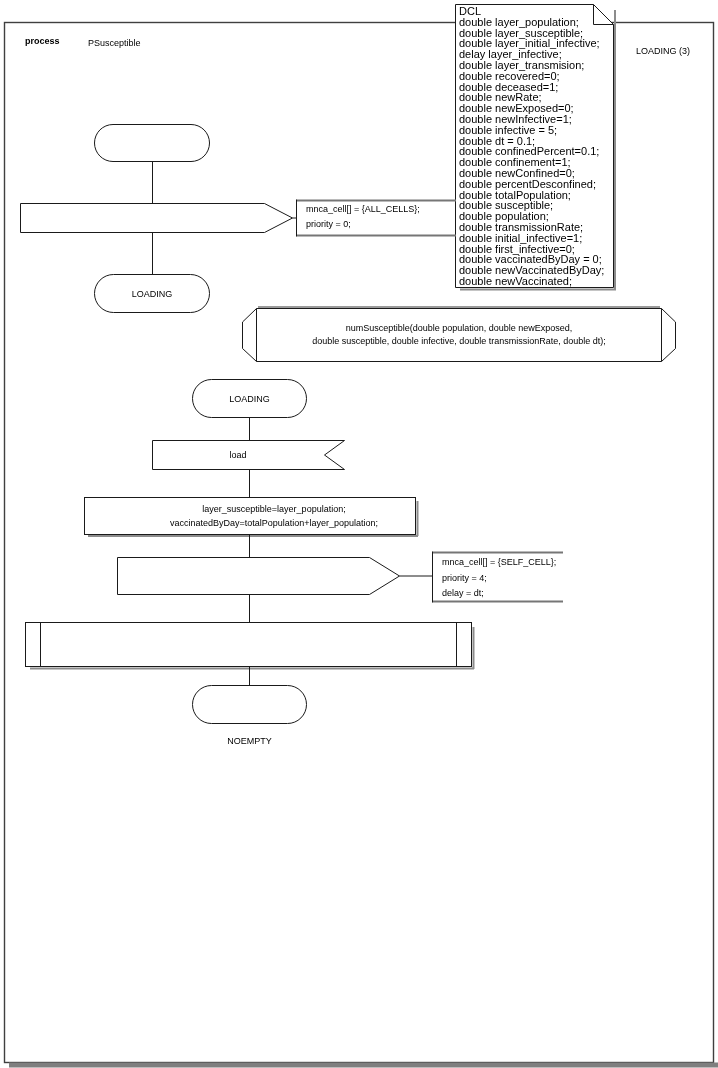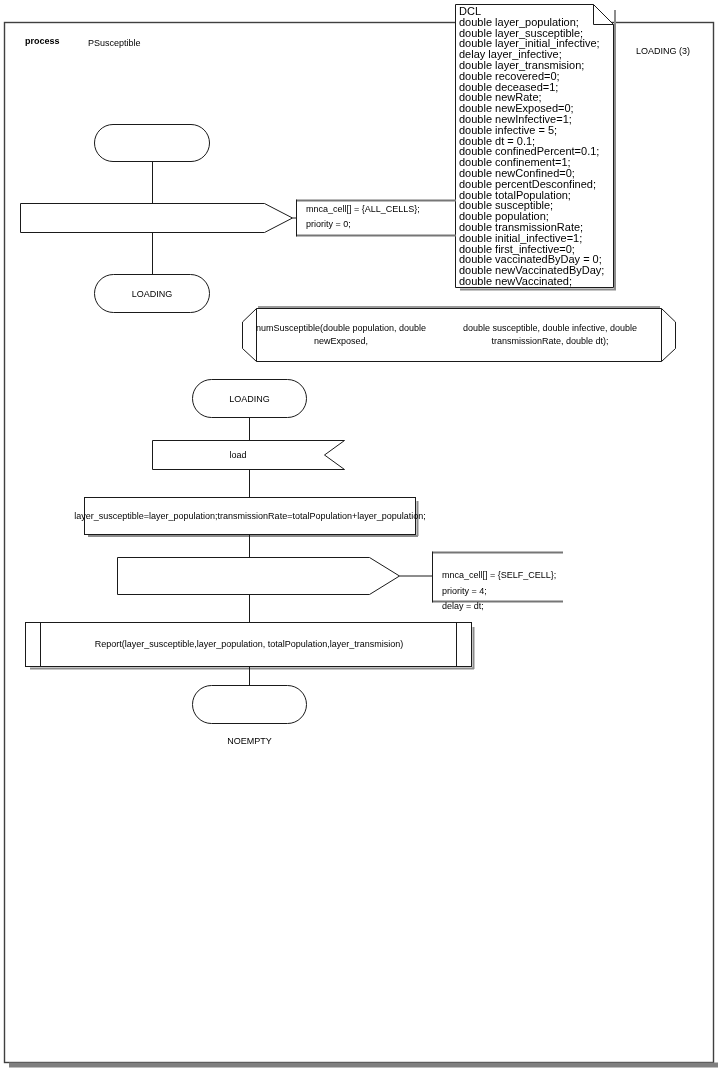--- a/index.html
+++ b/index.html
@@ -6,21 +6,21 @@
   .canvas{position:relative;width:718px;height:1068px;background:#ffffff;overflow:hidden;
           font-family:"Liberation Sans",sans-serif;font-size:9px;color:#000;}
   svg.layer{position:absolute;left:0;top:0;width:718px;height:1068px;}
   .lbl{position:absolute;display:flex;align-items:center;justify-content:center;
        text-align:center;line-height:11px;pointer-events:none;}
   .tl{position:absolute;white-space:nowrap;pointer-events:none;}
   .bold{font-weight:bold;}
   .dcl-text{position:absolute;left:459px;top:6px;width:152px;font-size:11px;
             line-height:10.8px;white-space:nowrap;pointer-events:none;}
   .cmt{position:absolute;white-space:nowrap;line-height:15px;pointer-events:none;}
-  .multiline{flex-direction:row;line-height:13.5px;}
+  .multiline{flex-direction:column;line-height:13.5px;}
 </style>
 </head>
 <body>
 
 <div class="canvas">
 
   <svg class="layer" xmlns="http://www.w3.org/2000/svg">
 
     <rect x="4.5" y="22.5" width="709" height="1040" fill="#ffffff" stroke="#3f3f3f" stroke-width="1.4"></rect>
     <line x1="9" y1="1065" x2="718" y2="1065" stroke="#7f7f7f" stroke-width="5"></line>
@@ -107,25 +107,24 @@
   </div>
   <div class="lbl" style="left:94px;top:275px;width:116px;height:38px;">LOADING</div>
 
   <div class="lbl multiline" style="left:250px;top:311px;width:418px;height:48px;">
     <div>numSusceptible(double population, double newExposed,</div>
     <div>double susceptible, double infective, double transmissionRate, double dt);</div>
   </div>
 
   <div class="lbl" style="left:192px;top:380px;width:115px;height:38px;">LOADING</div>
   <div class="lbl" style="left:152px;top:440px;width:172px;height:30px;">load</div>
-  <div class="lbl multiline" style="left:84px;top:497px;width:332px;height:37px;line-height:14px;">
+  <div class="lbl multiline" style="left:84px;top:497px;width:332px;height:37px;line-height:14px;padding-left:24px;">
     <div>layer_susceptible=layer_population;</div>
-    <div>transmissionRate=totalPopulation+layer_population;</div>
+    <div>vaccinatedByDay=totalPopulation+layer_population;</div>
   </div>
-  <div class="cmt" style="left:442px;top:555px;line-height:15.5px;margin-top:13px;">
+  <div class="cmt" style="left:442px;top:555px;line-height:15.5px;">
     <div>mnca_cell[] = {SELF_CELL};</div>
     <div>priority = 4;</div>
     <div>delay = dt;</div>
   </div>
-  <div class="lbl" style="left:41px;top:622px;width:416px;height:45px;">Report(layer_susceptible,layer_population, totalPopulation,layer_transmision)</div>
   <div class="lbl" style="left:192px;top:722px;width:115px;height:38px;">NOEMPTY</div>
 
 </div>
 
 </body></html>

